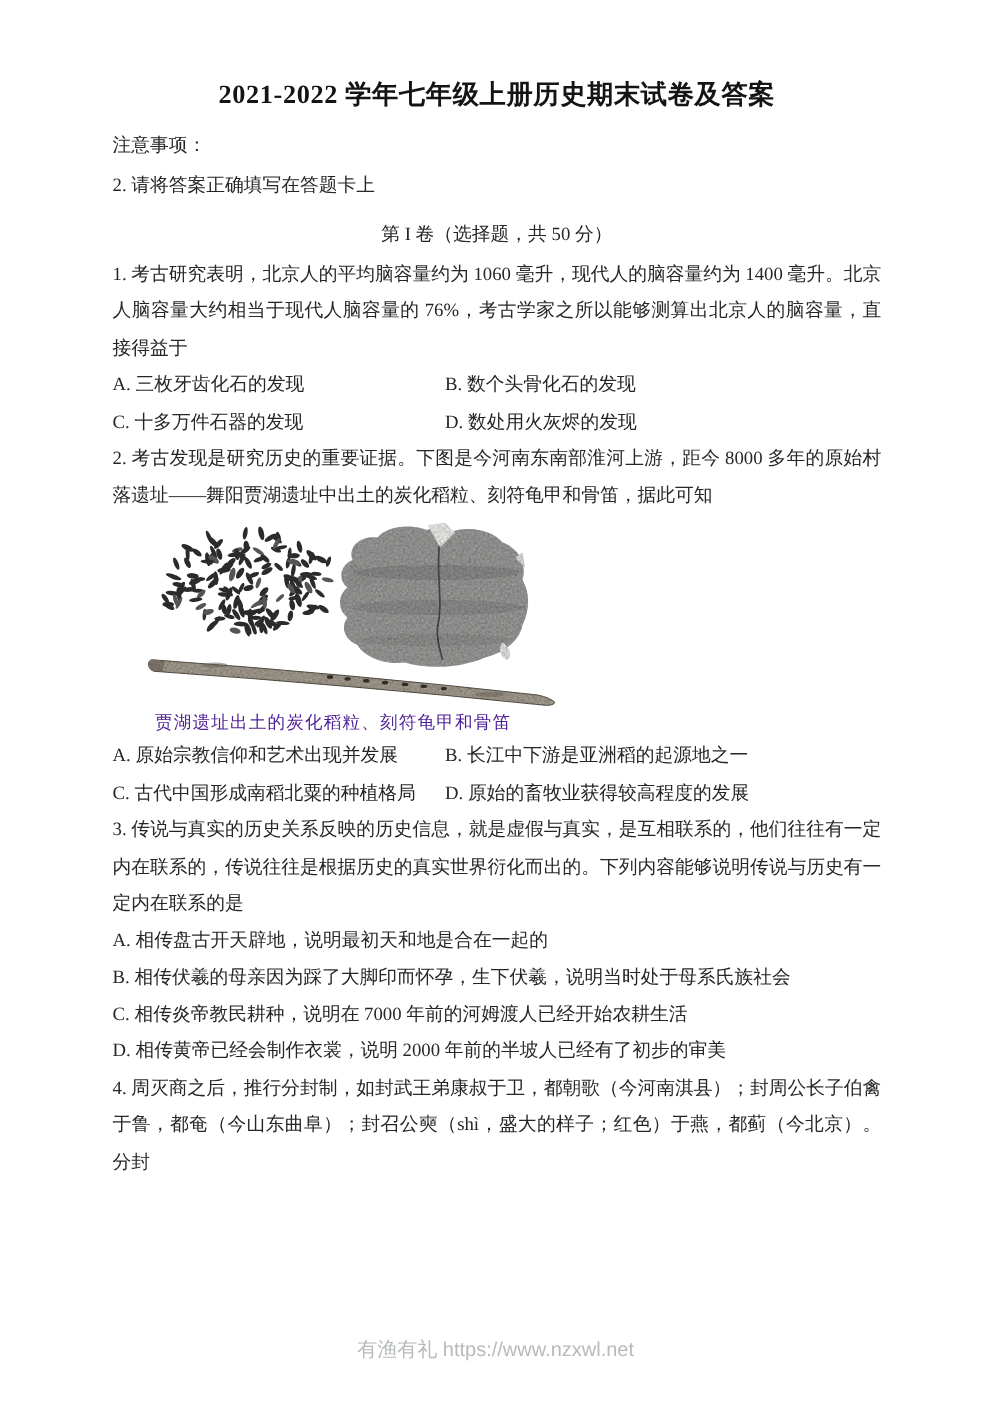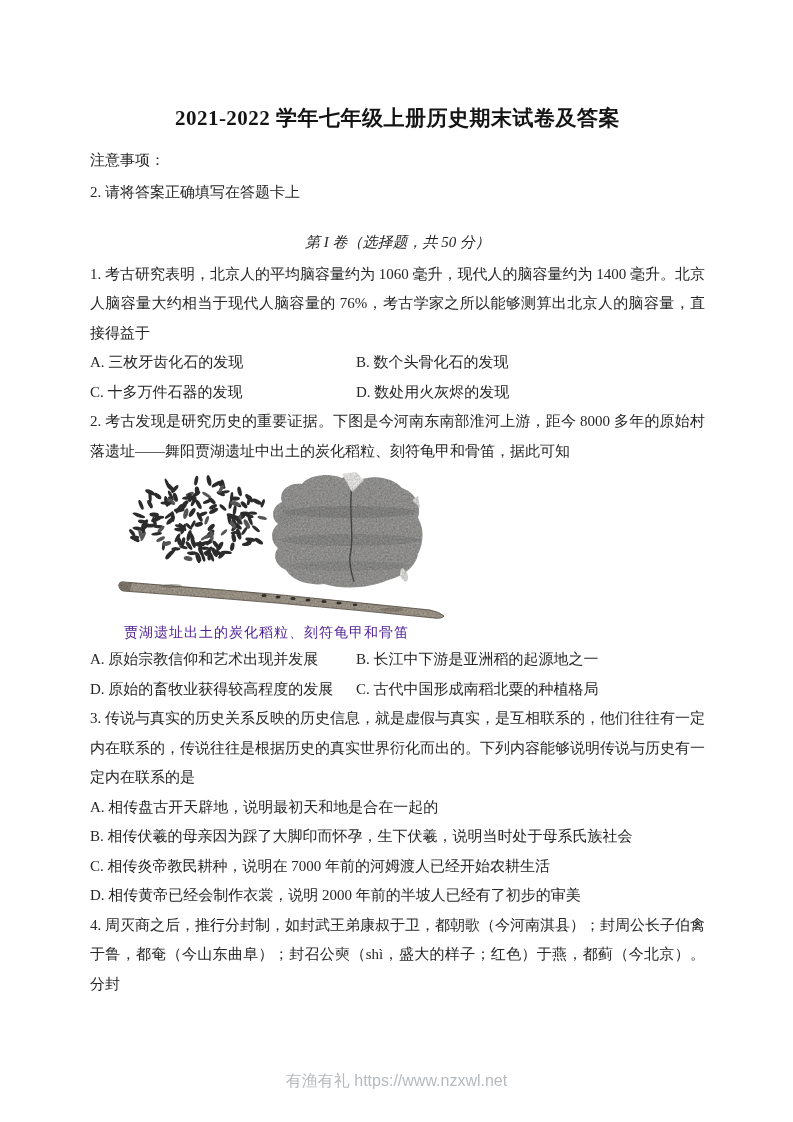--- a/index.html
+++ b/index.html
@@ -3,34 +3,34 @@
 <meta charset="utf-8">
 <style>
   html,body { margin:0; padding:0; background:#ffffff; }
   .page {
     position:relative;
     width:793px; height:1122px;
     margin:0 auto;
     background:#ffffff;
     overflow:hidden;
     box-sizing:border-box;
-    padding:103px 88px 0 90px;
+    padding:60px 88px 0 90px;
     font-family:"Liberation Serif","DejaVu Serif",serif;
     color:#262626;
     font-size:15px;
     line-height:29.5px;
   }
   .title {
     font-size:21px; line-height:30px; font-weight:bold;
     text-align:center; color:#141414;
     margin:0 0 13px 0; letter-spacing:0.5px;
   }
   .notice p { margin:0; }
   .notice p + p { margin-top:2px; }
-  .section-heading { text-align:center; margin:21px 0 2px 0;font-style:italic; }
+  .section-heading { text-align:center; margin:10px 0 2px 0; }
   .qtext { margin:0; text-align:justify; }
   .opts2 { display:grid; grid-template-columns:266px 1fr; }
   .opts2 span { display:block; white-space:nowrap; }
   .opts1 span { display:block; }
   .artifact-figure { margin:6px 0 2px 22px; padding:0; }
   .artifact-figure svg { display:block; }
   .artifact-figure figcaption {
     font-size:14px; line-height:20px; margin:1px 0 0 12px;
     color:#4c1d95; letter-spacing:1px;
   }
@@ -276,22 +276,22 @@
           <ellipse cx="280" cy="137.5" rx="12" ry="2" fill="#7a7265" opacity="0.5"></ellipse>
           <path fill="#8d8478" d="M7 112 Q 8 109 12 110 L 20 111 L 18 119 L 11 119 Q 6 117 7 112 Z"></path>
         </g>
       </svg>
       <figcaption>贾湖遗址出土的炭化稻粒、刻符龟甲和骨笛</figcaption>
     </figure>
 
     <div class="opts2">
       <span>A. 原始宗教信仰和艺术出现并发展</span>
       <span>B. 长江中下游是亚洲稻的起源地之一</span>
+      <span>C. 古代中国形成南稻北粟的种植格局</span>
       <span>D. 原始的畜牧业获得较高程度的发展</span>
-      <span>C. 古代中国形成南稻北粟的种植格局</span>
     </div>
   </section>
 
   <section>
     <p class="qtext">3. 传说与真实的历史关系反映的历史信息，就是虚假与真实，是互相联系的，他们往往有一定内在联系的，传说往往是根据历史的真实世界衍化而出的。下列内容能够说明传说与历史有一定内在联系的是</p>
     <div class="opts1">
       <span>A. 相传盘古开天辟地，说明最初天和地是合在一起的</span>
       <span>B. 相传伏羲的母亲因为踩了大脚印而怀孕，生下伏羲，说明当时处于母系氏族社会</span>
       <span>C. 相传炎帝教民耕种，说明在 7000 年前的河姆渡人已经开始农耕生活</span>
       <span>D. 相传黄帝已经会制作衣裳，说明 2000 年前的半坡人已经有了初步的审美</span>

